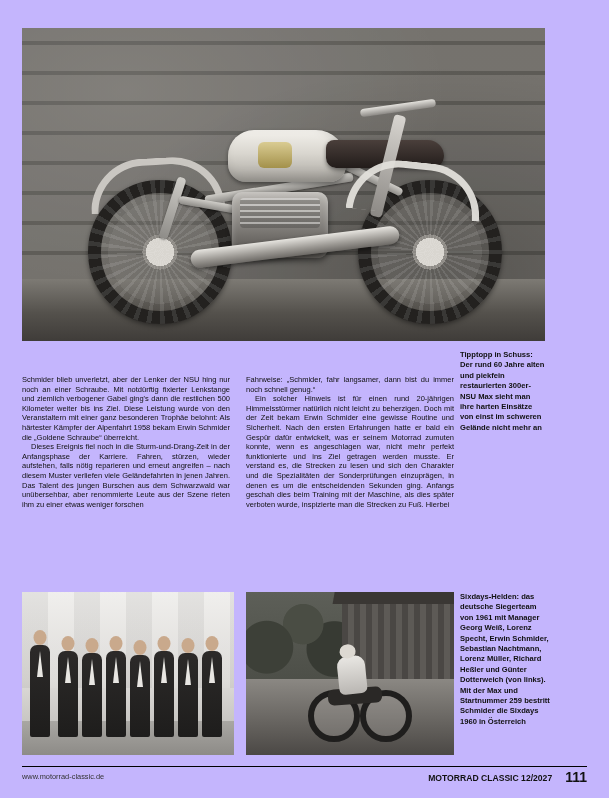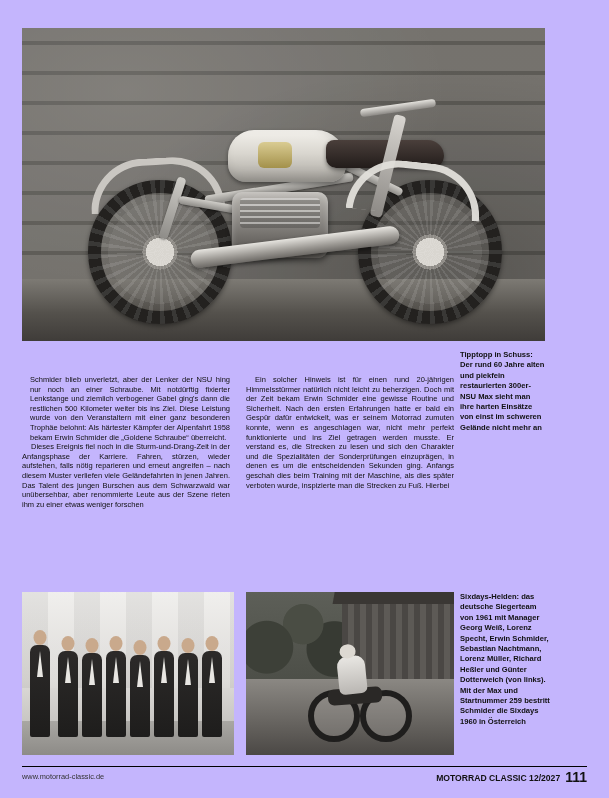--- a/index.html
+++ b/index.html
@@ -188,21 +188,21 @@
 
   
   .col {
     position: absolute;
     font-size: 7.5px;
     line-height: 9.6px;
     text-align: justify;
     color: #111;
   }
   .col p { margin: 0; text-indent: 9px; }
-  .col p.first { text-indent: 0; margin-left: 8px; }
+  .col p.first { text-indent: 0; }
   .col-left  { left: 22px;  top: 375px; width: 208px; }
   .col-mid   { left: 246px; top: 375px; width: 208px; }
 
   
   .photo-group {
     position: absolute;
     left: 22px;
     top: 592px;
     width: 212px;
     height: 163px;
@@ -343,21 +343,21 @@
     top: 769px;
     font-size: 8.6px;
     font-weight: bold;
     color: #111;
     text-align: right;
     white-space: nowrap;
   }
   .footer-right .pageno {
     font-size: 14px;
     font-weight: bold;
-    margin-left: 5px;
+    margin-left: 13px;
     vertical-align: -1px;
   }
 </style>
 </head>
 <body>
 
 <div class="page">
 
   <div class="hero">
     <div class="wall"></div>
@@ -381,20 +381,21 @@
   </div>
 
   <div class="cap-right">Tipptopp in Schuss: Der rund 60 Jahre alten und piekfein restaurierten 300er-NSU Max sieht man ihre harten Einsätze von einst im schweren Gelände nicht mehr an</div>
 
   <div class="col col-left">
     <p class="first">Schmider blieb unverletzt, aber der Lenker der NSU hing nur noch an einer Schraube. Mit notdürftig fixierter Lenkstange und ziemlich verbogener Gabel ging's dann die restlichen 500 Kilometer weiter bis ins Ziel. Diese Leistung wurde von den Veranstaltern mit einer ganz besonderen Trophäe belohnt: Als härtester Kämpfer der Alpenfahrt 1958 bekam Erwin Schmider die „Goldene Schraube“ überreicht.</p>
     <p>Dieses Ereignis fiel noch in die Sturm-und-Drang-Zeit in der Anfangsphase der Karriere. Fahren, stürzen, wieder aufstehen, falls nötig reparieren und erneut angreifen – nach diesem Muster verliefen viele Geländefahrten in jenen Jahren. Das Talent des jungen Burschen aus dem Schwarzwald war unübersehbar, aber renommierte Leute aus der Szene rieten ihm zu einer etwas weniger forschen</p>
   </div>
 
   <div class="col col-mid">
+    <p class="first">Fahrweise: „Schmider, fahr langsamer, dann bist du immer noch schnell genug.“</p>
     <p>Ein solcher Hinweis ist für einen rund 20-jährigen Himmelsstürmer natürlich nicht leicht zu beherzigen. Doch mit der Zeit bekam Erwin Schmider eine gewisse Routine und Sicherheit. Nach den ersten Erfahrungen hatte er bald ein Gespür dafür entwickelt, was er seinem Motorrad zumuten konnte, wenn es angeschlagen war, nicht mehr perfekt funktionierte und ins Ziel getragen werden musste. Er verstand es, die Strecken zu lesen und sich den Charakter und die Spezialitäten der Sonderprüfungen einzuprägen, in denen es um die entscheidenden Sekunden ging. Anfangs geschah dies beim Training mit der Maschine, als dies später verboten wurde, inspizierte man die Strecken zu Fuß. Hierbei</p>
   </div>
 
   <div class="photo-group">
     <div class="bg"></div>
     <div class="panel"></div>
     <div class="floor"></div>
     <div class="person" style="left:8px;height:92px;"></div>
     <div class="person" style="left:36px;"></div>
     <div class="person" style="left:60px;height:84px;"></div>

